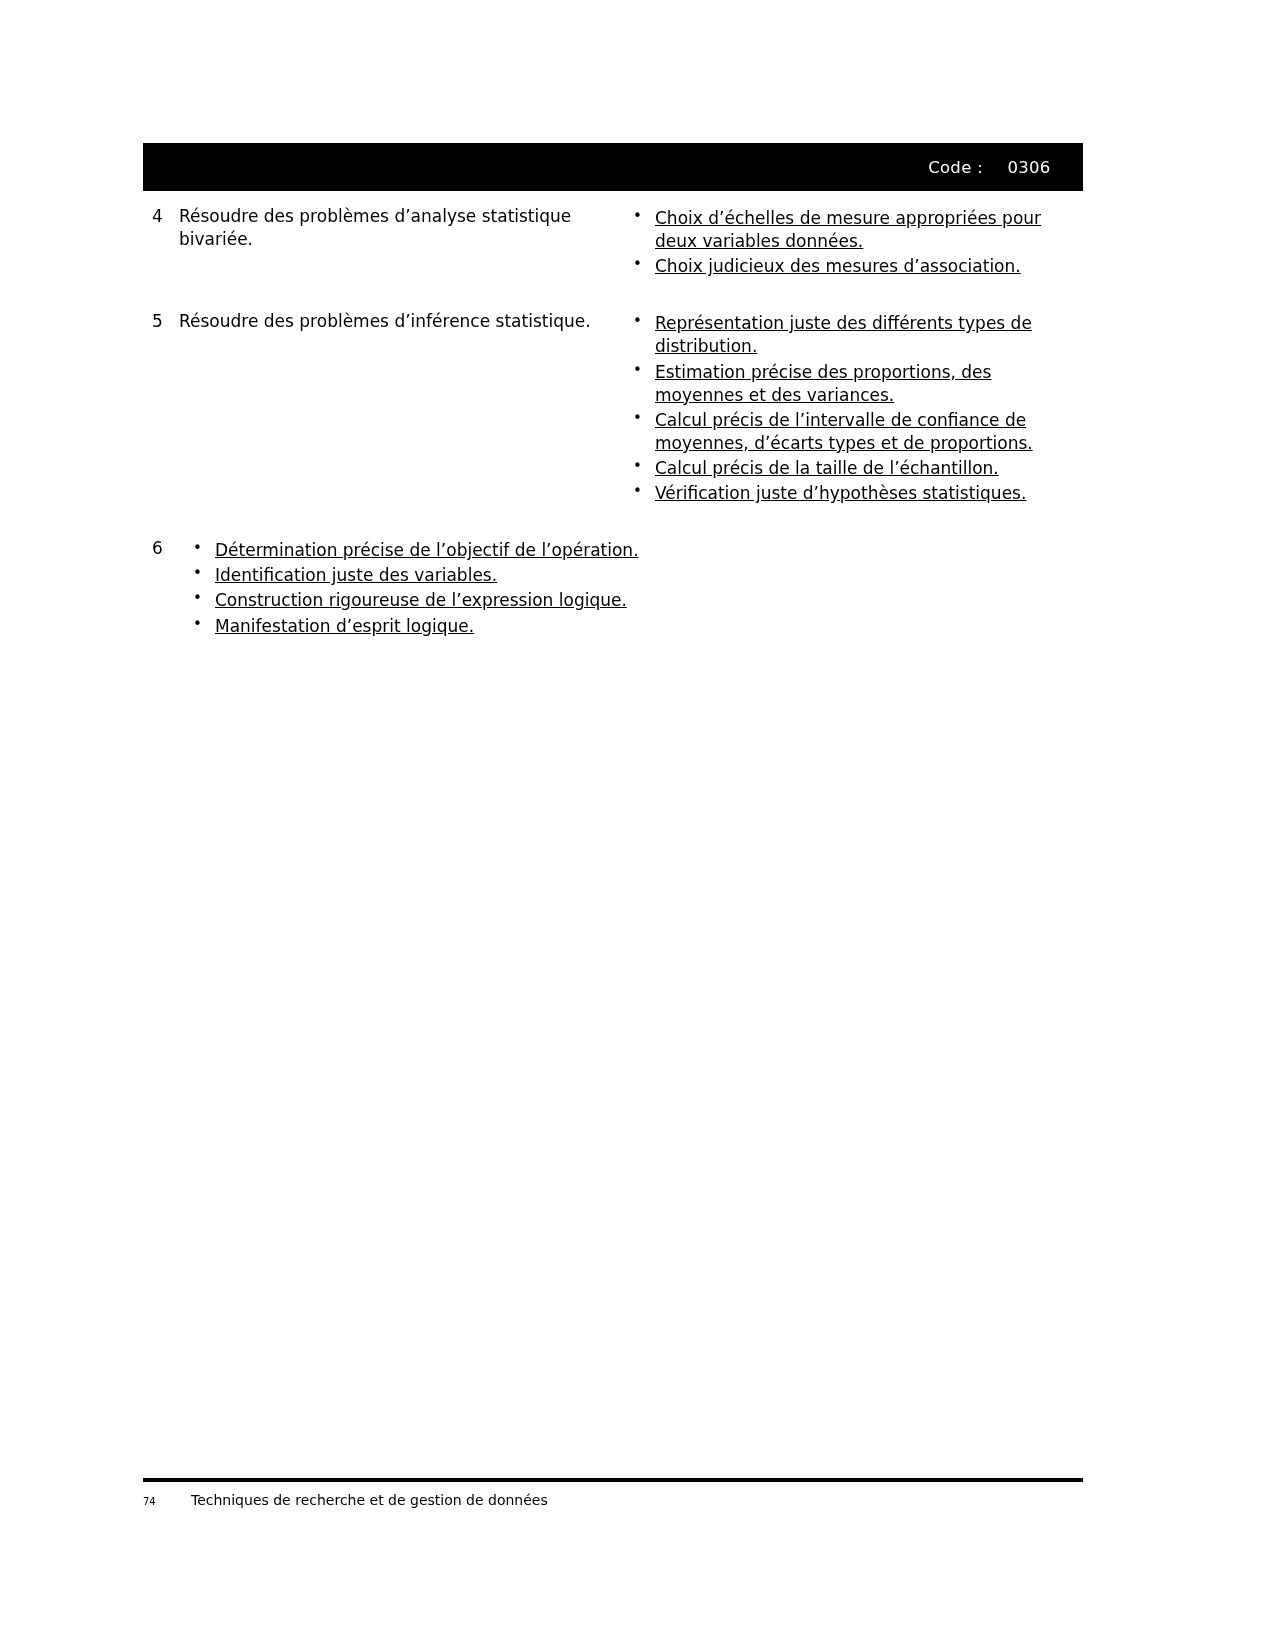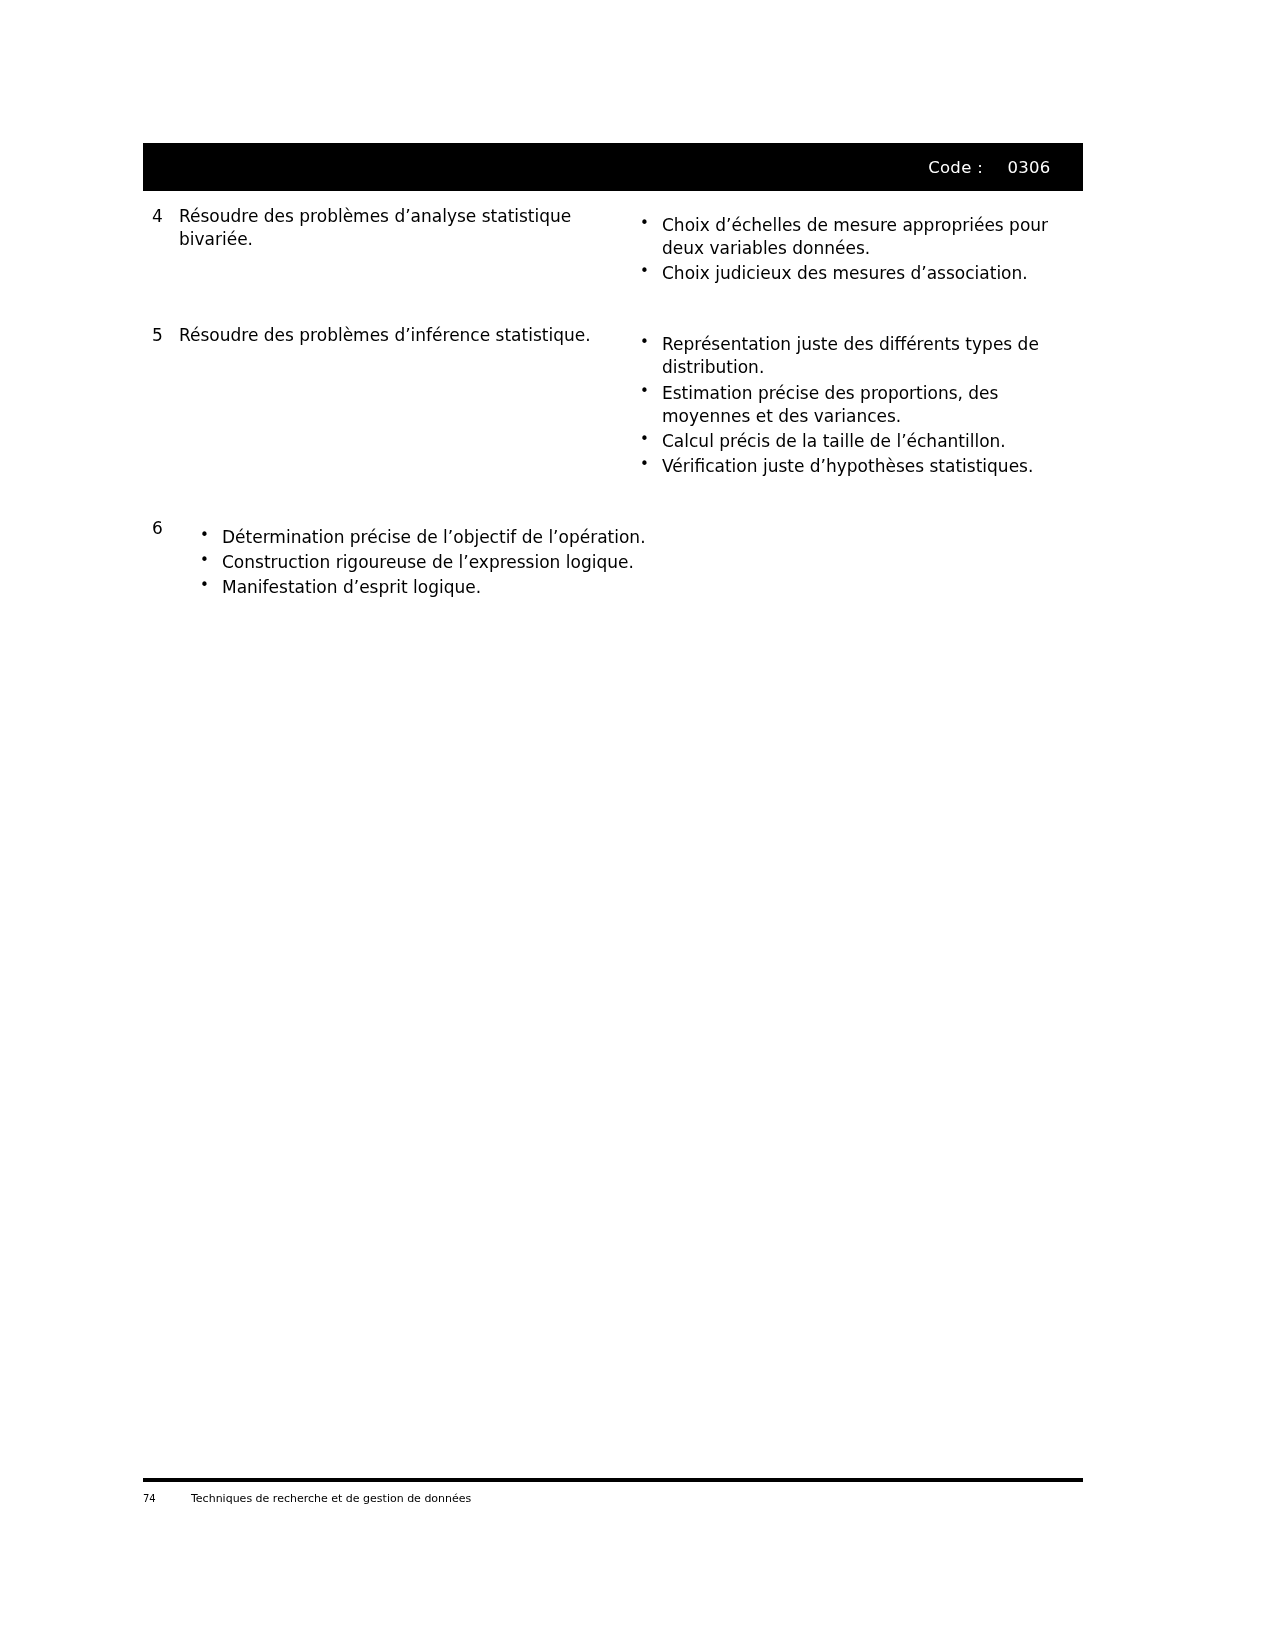--- a/index.html
+++ b/index.html
@@ -64,23 +64,24 @@
   }
   .comp-text {
     width: 440px;
     flex: 0 0 440px;
     font-size: 17px;
     line-height: 1.36;
     padding-right: 20px;
   }
   .crit-list {
     flex: 1 1 auto;
-    margin: 9px;
+    margin: 2px;
     padding-left: 34px;
     list-style: none;
+    text-decoration: underline;
   }
   .crit-item {
     font-size: 17px;
     line-height: 1.36;
     position: relative;
     margin-bottom: 2px;
     padding-left: 0;
   }
   .crit-item::before {
     content: "\2022";
@@ -105,21 +106,21 @@
     width: 940px;
     display: flex;
     align-items: baseline;
   }
   .footer-page {
     font-size: 10px;
     width: 48px;
     flex: 0 0 48px;
   }
   .footer-title {
-    font-size: 11px;
+    font-size: 14px;
   }
 </style>
 </head>
 <body>
 
 <div class="page">
 
   <div class="header-bar">
     <span class="header-code-label">Code :</span>
     <span class="header-code-value">0306</span>
@@ -135,29 +136,31 @@
         <li class="crit-item">Choix judicieux des mesures d’association.</li>
       </ul>
     </div>
 
     <div class="comp-row">
       <div class="comp-num">5</div>
       <div class="comp-text">Résoudre des problèmes d’inférence statistique.</div>
       <ul class="crit-list">
         <li class="crit-item">Représentation juste des différents types de distribution.</li>
         <li class="crit-item">Estimation précise des proportions, des moyennes et des variances.</li>
+        <li class="crit-item">Calcul précis de l’intervalle de confiance de moyennes, d’écarts types et de proportions.</li>
         <li class="crit-item">Calcul précis de la taille de l’échantillon.</li>
         <li class="crit-item">Vérification juste d’hypothèses statistiques.</li>
       </ul>
     </div>
 
     <div class="comp-row">
       <div class="comp-num">6</div>
       <ul class="crit-list">
         <li class="crit-item">Détermination précise de l’objectif de l’opération.</li>
+        <li class="crit-item">Identification juste des variables.</li>
         <li class="crit-item">Construction rigoureuse de l’expression logique.</li>
         <li class="crit-item">Manifestation d’esprit logique.</li>
       </ul>
     </div>
 
   </div>
 
   <div class="footer-rule"></div>
   <div class="footer">
     <span class="footer-page">74</span>

